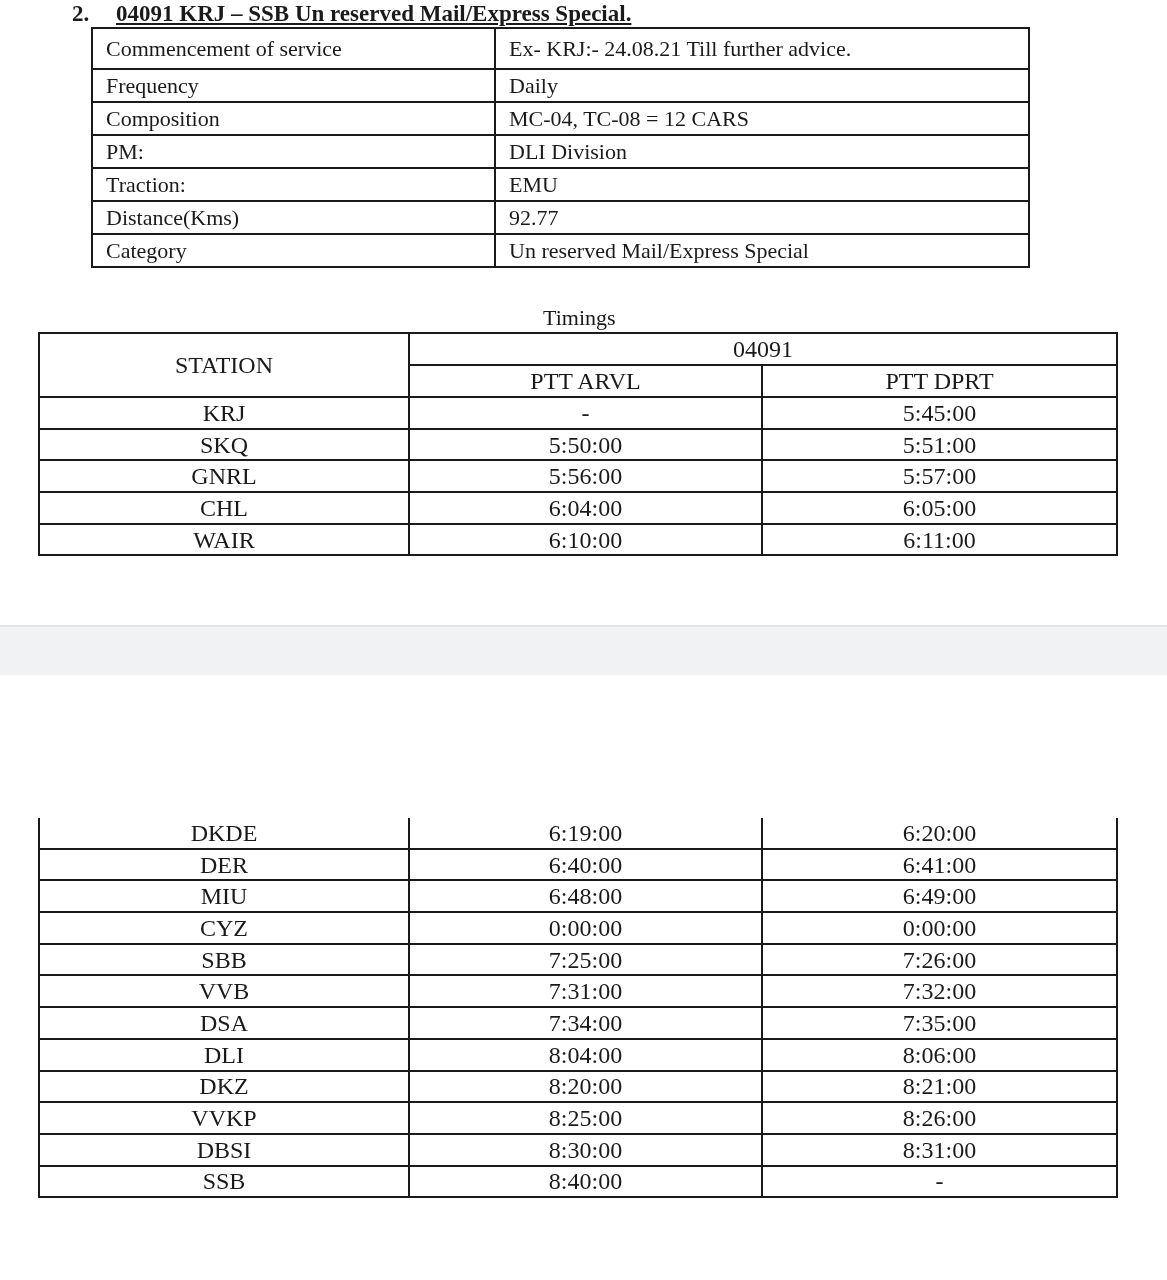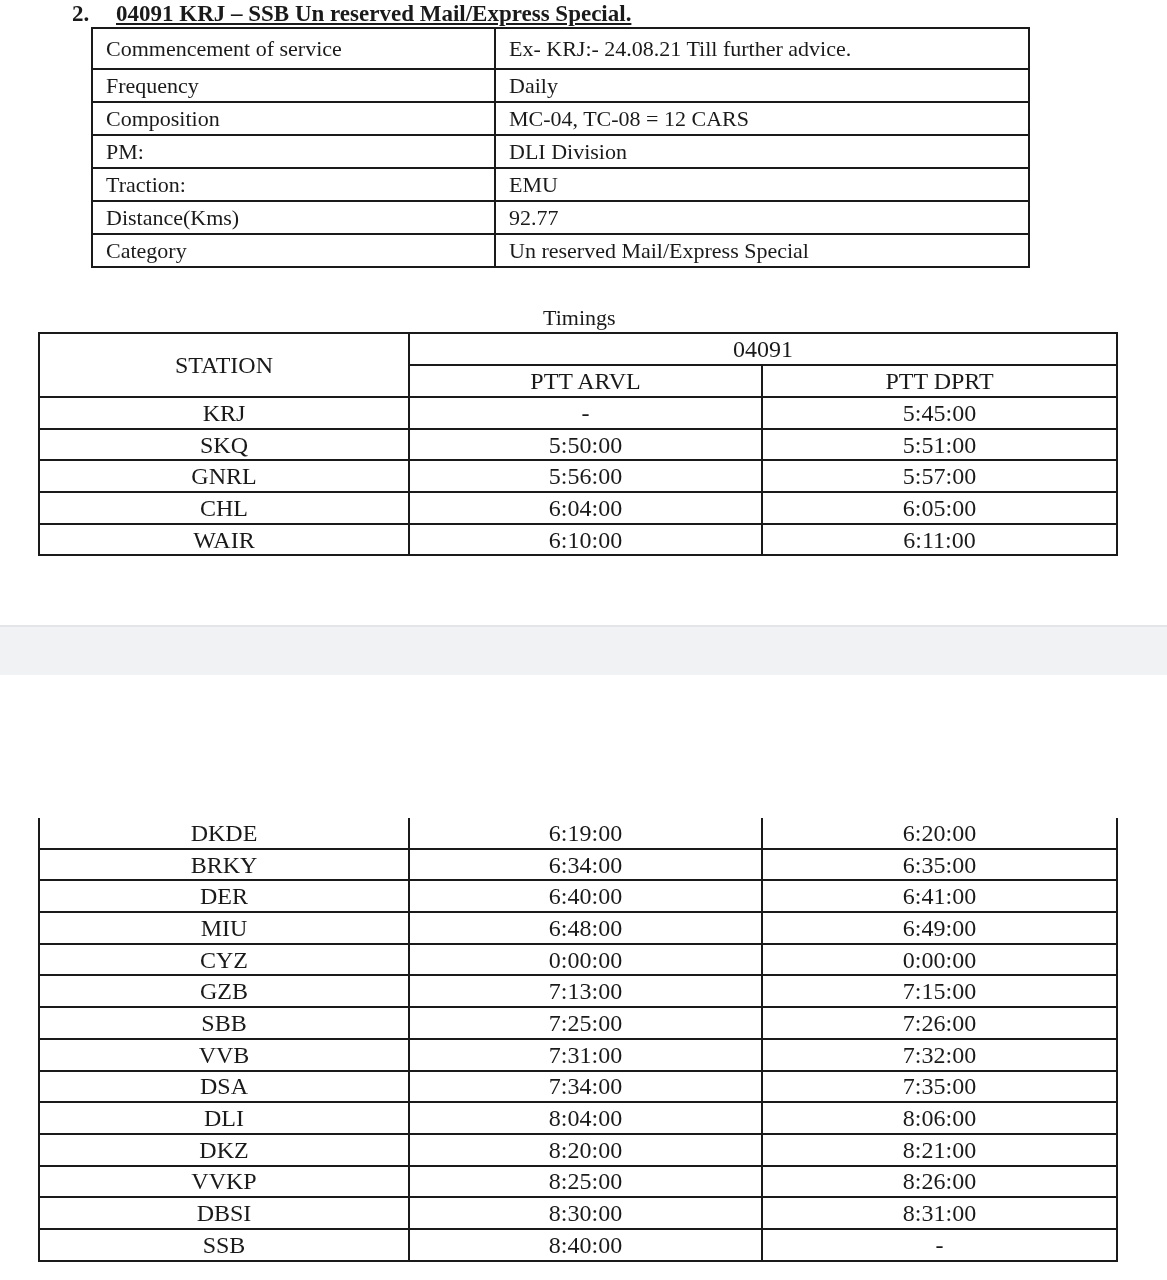--- a/index.html
+++ b/index.html
@@ -120,43 +120,33 @@
 <div class="divider"></div>
 
 <table class="tt tt2">
   <tbody id="tt2-body">
       <tr class="row first">
         <td class="c1">DKDE</td>
         <td class="c2">6:19:00</td>
         <td class="c3">6:20:00</td>
       </tr>
       <tr class="row">
-        <td class="c1">BRKY</td>
-        <td class="c2">6:34:00</td>
-        <td class="c3">6:35:00</td>
-      </tr>
-      <tr class="row">
         <td class="c1">DER</td>
         <td class="c2">6:40:00</td>
         <td class="c3">6:41:00</td>
       </tr>
       <tr class="row">
         <td class="c1">MIU</td>
         <td class="c2">6:48:00</td>
         <td class="c3">6:49:00</td>
       </tr>
       <tr class="row">
         <td class="c1">CYZ</td>
         <td class="c2">0:00:00</td>
         <td class="c3">0:00:00</td>
-      </tr>
-      <tr class="row">
-        <td class="c1">GZB</td>
-        <td class="c2">7:13:00</td>
-        <td class="c3">7:15:00</td>
       </tr>
       <tr class="row">
         <td class="c1">SBB</td>
         <td class="c2">7:25:00</td>
         <td class="c3">7:26:00</td>
       </tr>
       <tr class="row">
         <td class="c1">VVB</td>
         <td class="c2">7:31:00</td>
         <td class="c3">7:32:00</td>

